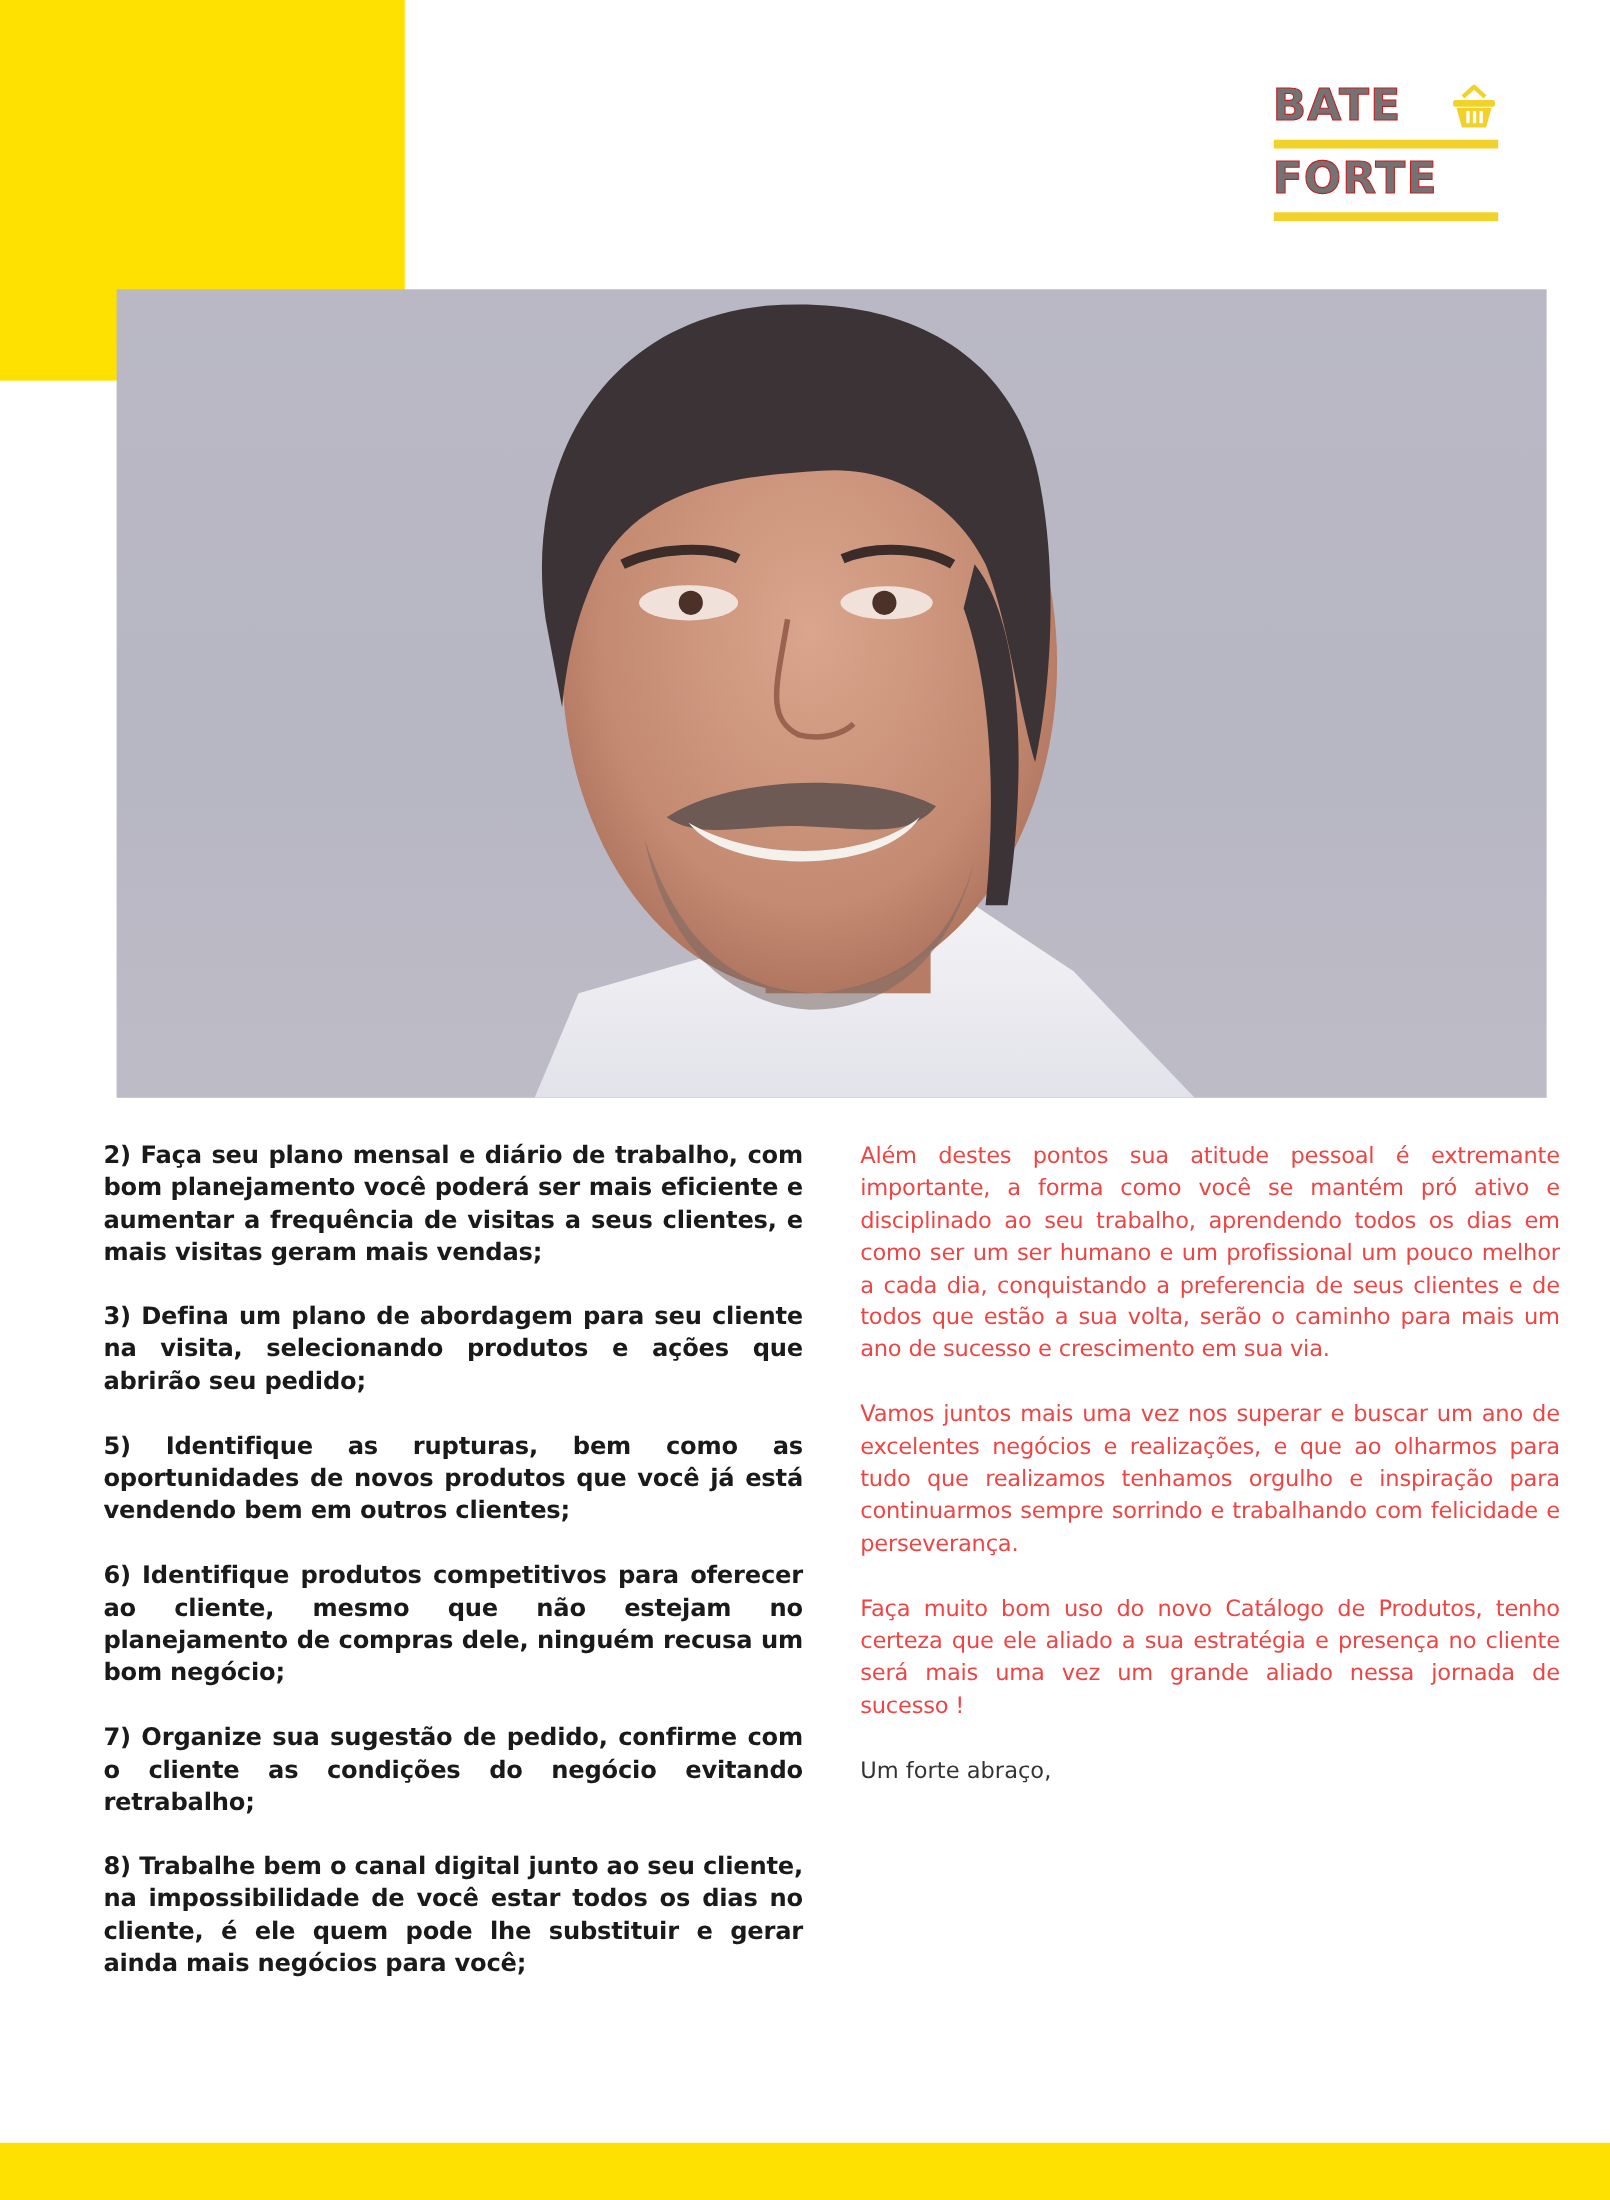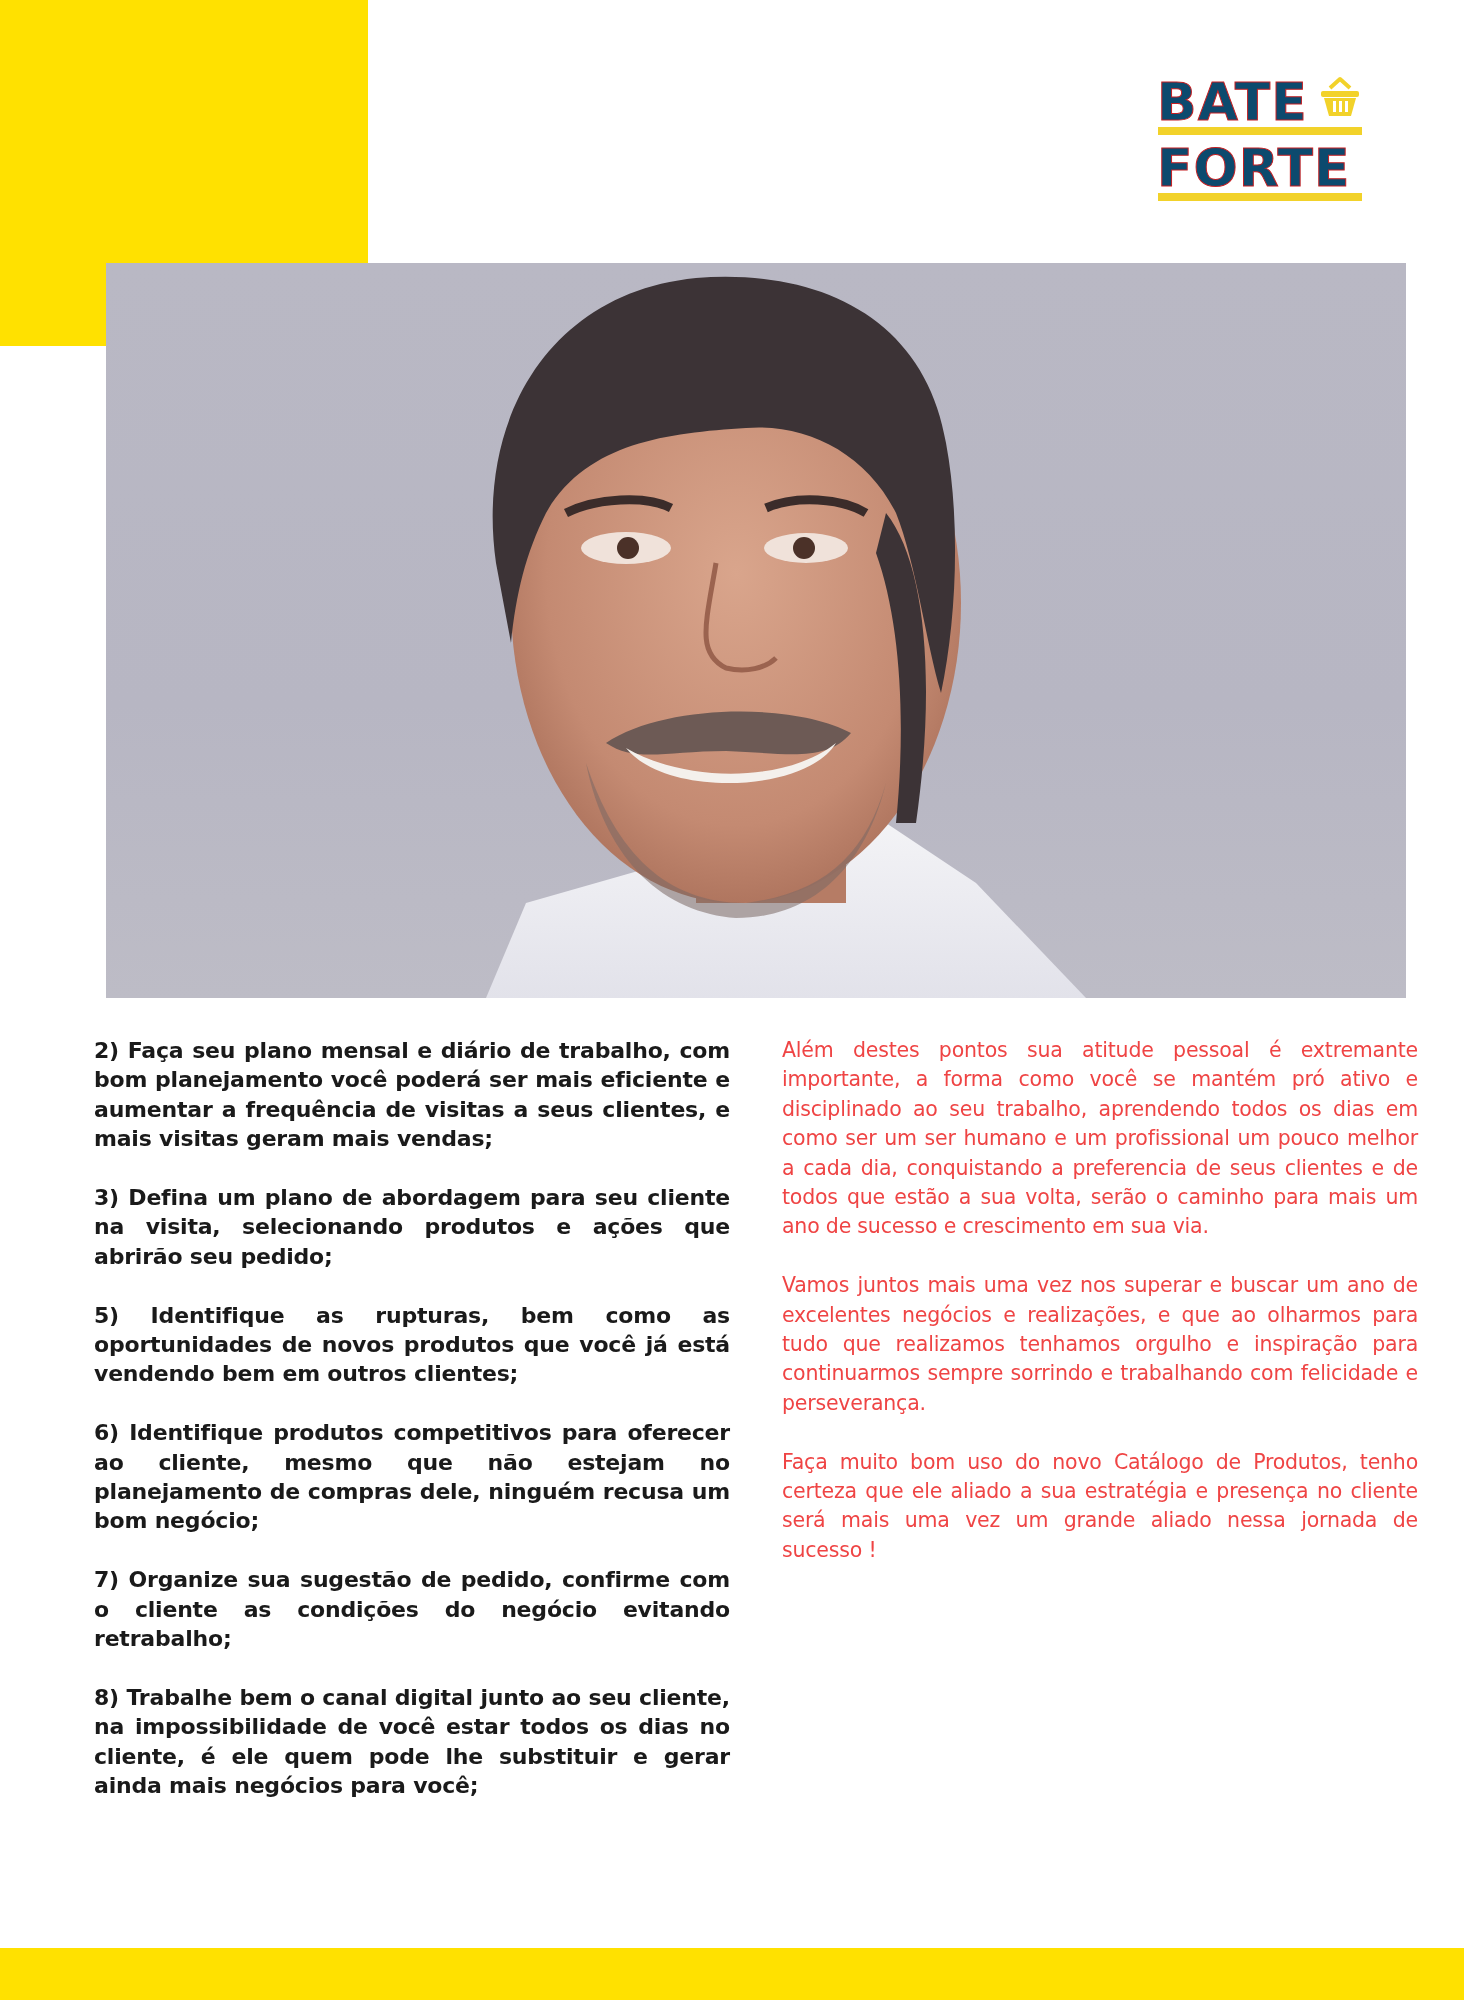--- a/index.html
+++ b/index.html
@@ -1,20 +1,20 @@
 <!DOCTYPE html>
 <html><head>
 <meta charset="utf-8">
 <style>
   * { margin:0; padding:0; box-sizing:border-box; }
   html, body { width:1464px; height:2000px; background:#ffffff; overflow:hidden; }
   body { position:relative; font-family:"DejaVu Sans", sans-serif; color:#1c1c1c; }
   .yellow-block { position:absolute; left:0; top:0; width:368px; height:346px; background:#FFE100; }
   .logo { position:absolute; left:1155px; top:72px; width:225px; height:135px; }
-  .logo .word { position:absolute; left:2px; font-family:"DejaVu Sans", sans-serif; font-weight:bold; color:#0c4a6e; font-size:52px; letter-spacing:1px; line-height:1; -webkit-text-stroke:1px #c51f22; }
+  .logo .word { position:absolute; left:2px; font-family:"DejaVu Sans", sans-serif; font-weight:bold; color:#737373; font-size:40px; letter-spacing:1px; line-height:1; -webkit-text-stroke:1px #c51f22; }
   .logo .w1 { top:4px; }
   .logo .w2 { top:70px; }
   .logo .bar { position:absolute; left:3px; width:204px; height:8px; background:#F2D22A; }
   .logo .b1 { top:55px; }
   .logo .b2 { top:121px; }
   .logo .basket { position:absolute; left:163px; top:4px; width:44px; height:44px; }
   .photo { position:absolute; left:106px; top:263px; width:1300px; height:735px; overflow:hidden;
     background: linear-gradient(180deg,#b9b8c4 0%, #b7b6c3 60%, #bdbcc6 100%); }
   .photo svg { position:absolute; left:0; top:0; }
   .col { position:absolute; top:1036px; width:636px; }
@@ -82,15 +82,16 @@
   <p class="item">5) Identifique as rupturas, bem como as oportunidades de novos produtos que você já está vendendo bem em outros clientes;</p>
   <p class="item">6) Identifique produtos competitivos para oferecer ao cliente, mesmo que não estejam no planejamento de compras dele, ninguém recusa um bom negócio;</p>
   <p class="item">7) Organize sua sugestão de pedido, confirme com o cliente as condições do negócio evitando retrabalho;</p>
   <p class="item">8) Trabalhe bem o canal digital junto ao seu cliente, na impossibilidade de você estar todos os dias no cliente, é ele quem pode lhe substituir e gerar ainda mais negócios para você;</p>
 </div>
 
 <div class="col col-right">
   <p class="para">Além destes pontos sua atitude pessoal é extremante importante, a forma como você se mantém pró ativo e disciplinado ao seu trabalho, aprendendo todos os dias em como ser um ser humano e um profissional um pouco melhor a cada dia, conquistando a preferencia de seus clientes e de todos que estão a sua volta, serão o caminho para mais um ano de sucesso e crescimento em sua via.</p>
   <p class="para">Vamos juntos mais uma vez nos superar e buscar um ano de excelentes negócios e realizações, e que ao olharmos para tudo que realizamos tenhamos orgulho e inspiração para continuarmos sempre sorrindo e trabalhando com felicidade e perseverança.</p>
   <p class="para">Faça muito bom uso do novo Catálogo de Produtos, tenho certeza que ele aliado a sua estratégia e presença no cliente será mais uma vez um grande aliado nessa jornada de sucesso !</p>
+  <p class="sign">Um forte abraço,</p>
 </div>
 
 <div class="footer-bar"></div>
 
 </body></html>

